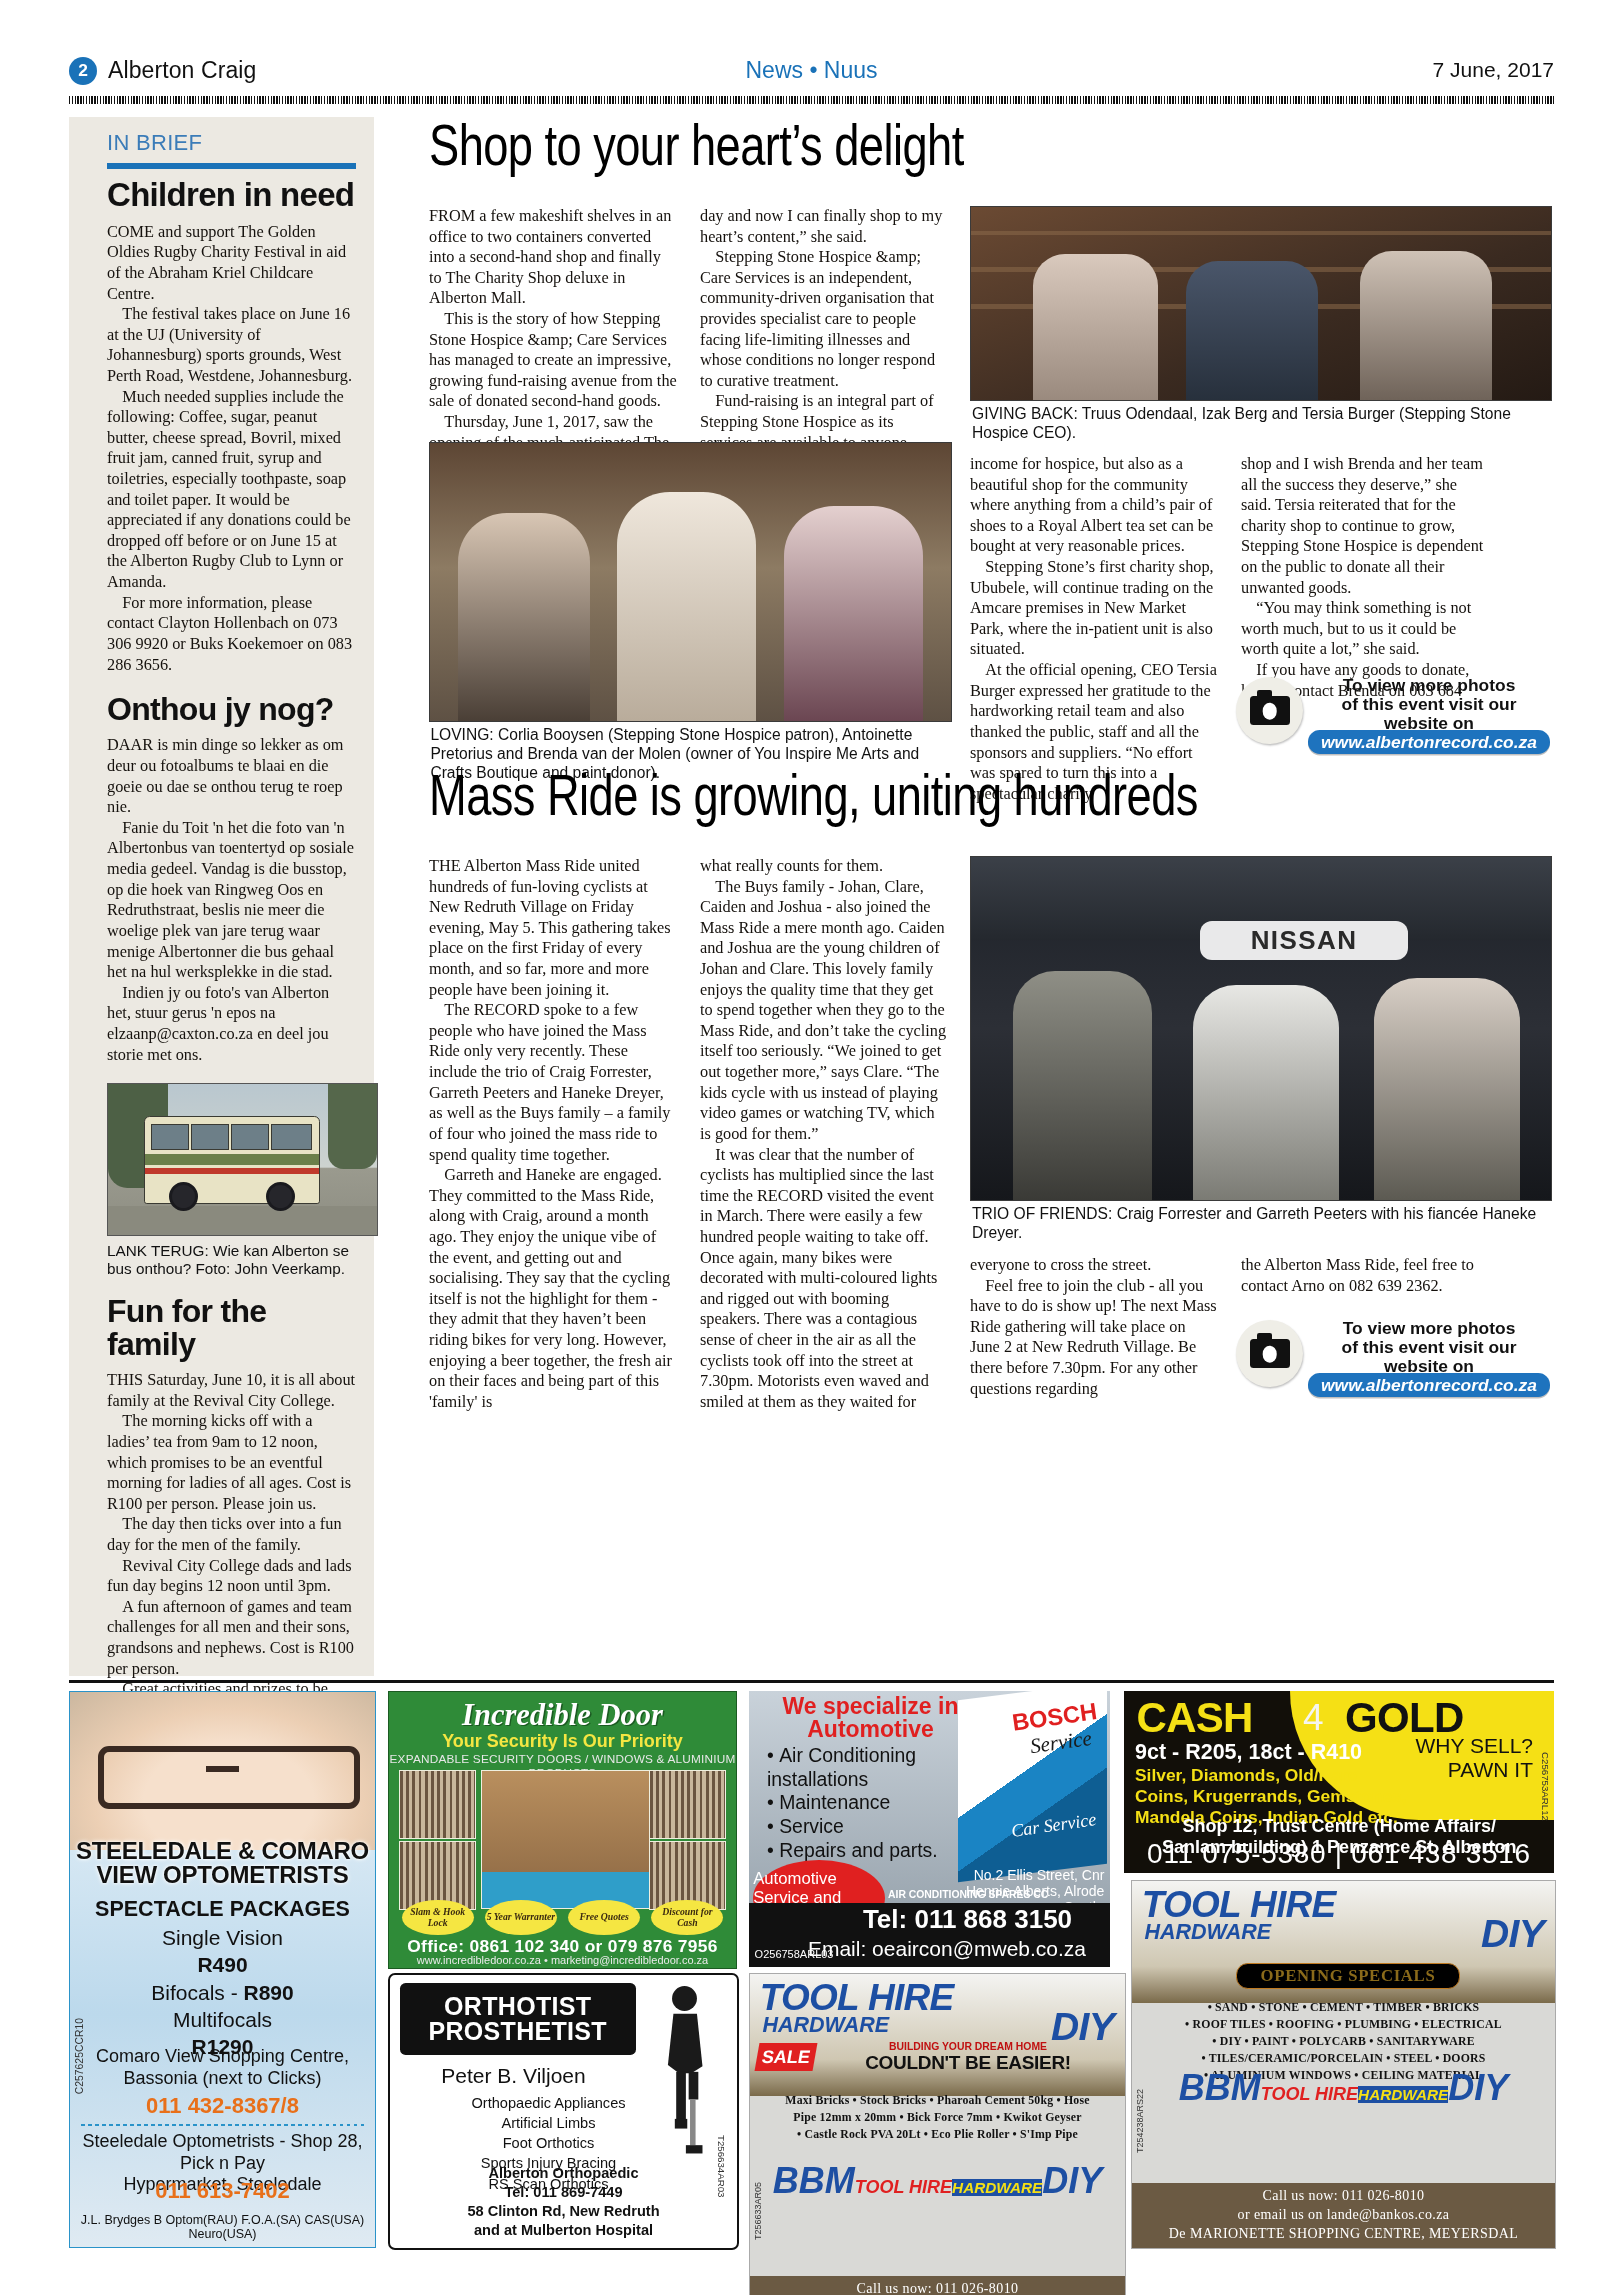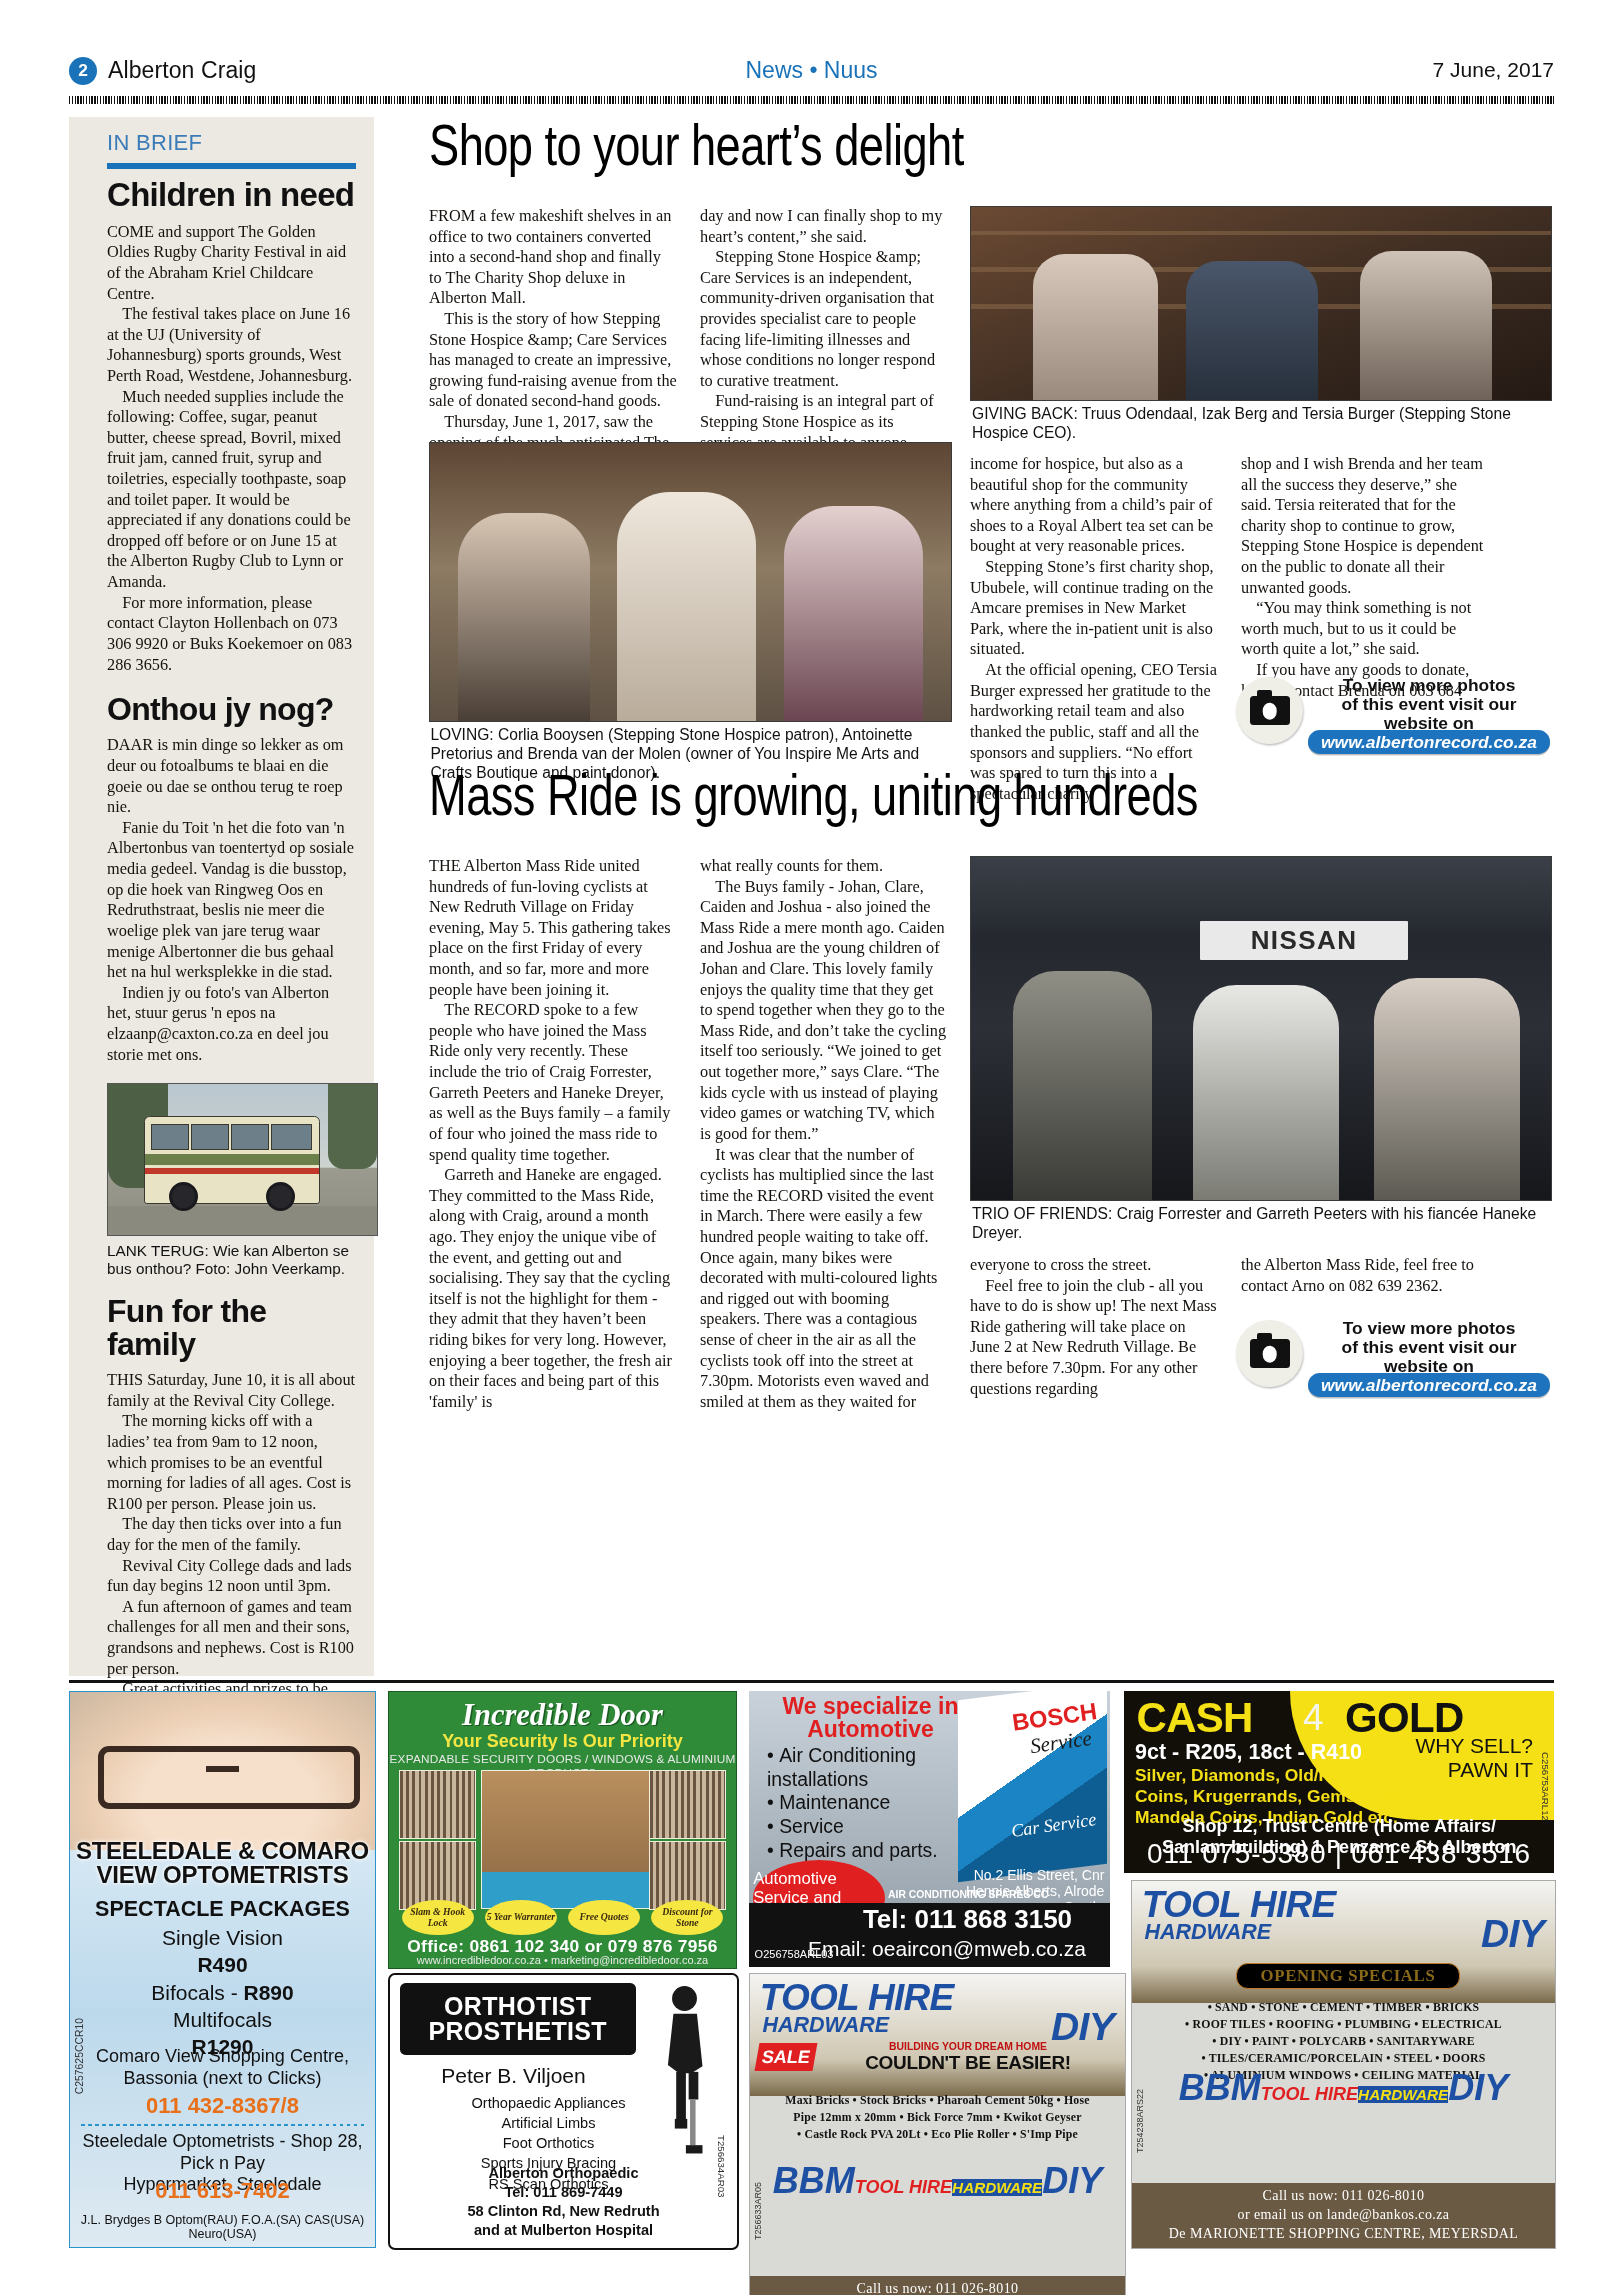--- a/index.html
+++ b/index.html
@@ -418,21 +418,21 @@
 
     <div class="col-text" style="position:absolute;left:271px;top:739px;width:248px;">
       <p>what really counts for them.</p>
       <p class="ind">The Buys family - Johan, Clare, Caiden and Joshua - also joined the Mass Ride a mere month ago. Caiden and Joshua are the young children of Johan and Clare. This lovely family enjoys the quality time that they get to spend together when they go to the Mass Ride, and don’t take the cycling itself too seriously. “We joined to get out together more,” says Clare. “The kids cycle with us instead of playing video games or watching TV, which is good for them.”</p>
       <p class="ind">It was clear that the number of cyclists has multiplied since the last time the RECORD visited the event in March. There were easily a few hundred people waiting to take off. Once again, many bikes were decorated with multi-coloured lights and rigged out with booming speakers. There was a contagious sense of cheer in the air as all the cyclists took off into the street at 7.30pm. Motorists even waved and smiled at them as they waited for</p>
     </div>
 
     <div class="photo" style="position:absolute;left:541px;top:739px;width:580px;height:343px;">
       <div class="p3">
         <div style="position:absolute;left:0;top:0;width:100%;height:83px;background:linear-gradient(#3b4048,#24282e);"></div>
-        <div style="position:absolute;left:229px;top:64px;width:208px;height:39px;background:#e9e9ea;border-radius:1px;
+        <div style="position:absolute;left:229px;top:64px;width:208px;height:39px;background:#e9e9ea;border-radius:12px;
                     font-family:'Liberation Sans',sans-serif;font-weight:bold;font-size:26px;color:#2a2a2a;
                     display:flex;align-items:center;justify-content:center;letter-spacing:1.4px;">NISSAN</div>
         <div style="position:absolute;left:42px;bottom:0;width:139px;height:229px;border-radius:42px 42px 0 0;background:linear-gradient(#8f8f86,#3a3a36);"></div>
         <div style="position:absolute;left:222px;bottom:0;width:146px;height:215px;border-radius:43px 43px 0 0;background:linear-gradient(#e7e7e4,#7b7b74);"></div>
         <div style="position:absolute;left:403px;bottom:0;width:146px;height:222px;border-radius:43px 43px 0 0;background:linear-gradient(#d8cfc6,#5c5a52);"></div>
       </div>
     </div>
     <div class="cap" style="position:absolute;left:543px;top:1087px;width:579px;">TRIO OF FRIENDS: Craig Forrester and Garreth Peeters with his fiancée Haneke Dreyer.</div>
 
     <div class="col-text" style="position:absolute;left:541px;top:1138px;width:248px;">
@@ -507,21 +507,21 @@
         <div class="door-cell" style="right:0;top:0;width:75px;height:67px;"></div>
         <div class="door-cell" style="right:0;top:71px;width:75px;height:67px;"></div>
         <div class="door-center">
             <div class="door-pool"></div>
           </div>
       </div>
       <div class="door-badges">
         <div class="badge">Slam &amp; Hook Lock</div>
         <div class="badge">5 Year Warranter</div>
         <div class="badge">Free Quotes</div>
-        <div class="badge">Discount for Stone</div>
+        <div class="badge">Discount for Cash</div>
       </div>
       <div class="door-tel">Office: 0861 102 340 or 079 876 7956</div>
       <div class="door-web">www.incredibledoor.co.za • marketing@incredibledoor.co.za</div>
     </div>
 
     <div class="ad ad-ortho">
       <div class="ortho-bar">
         <div>ORTHOTIST</div>
         <div>PROSTHETIST</div>
       </div>

